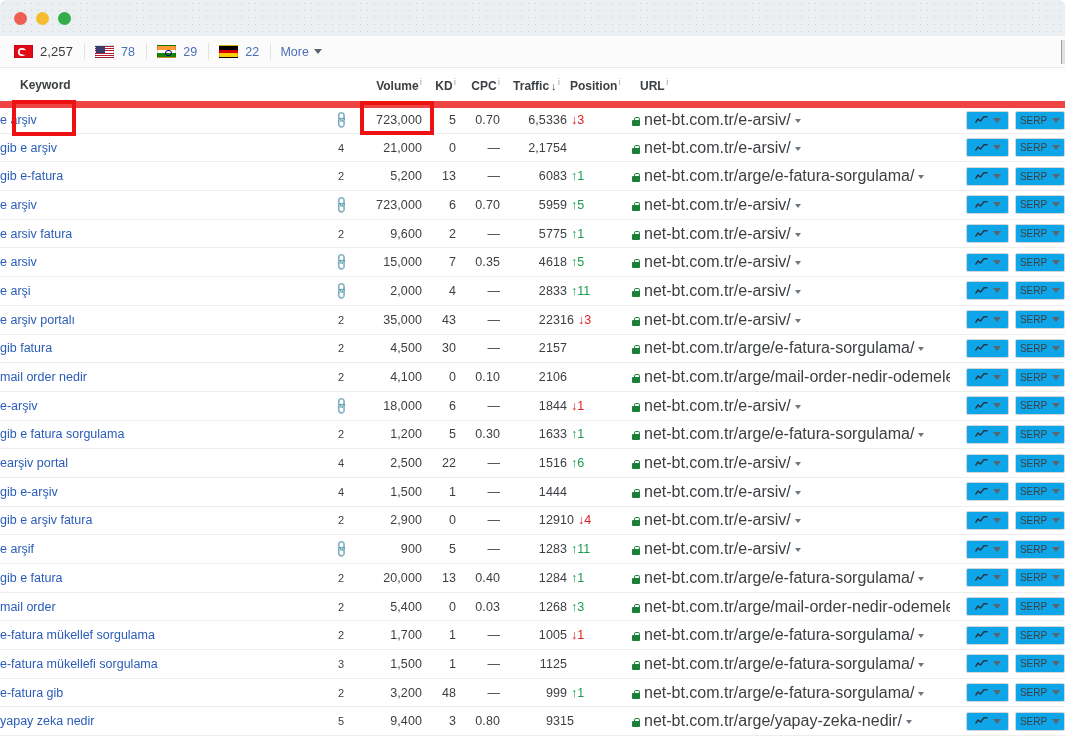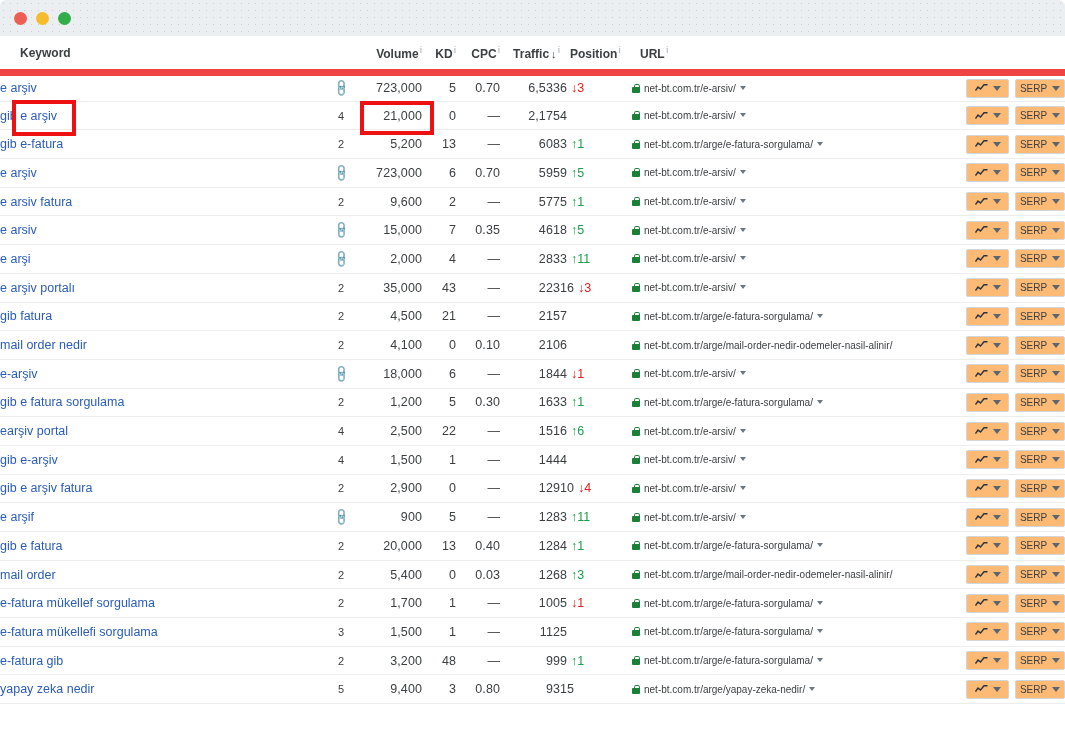--- a/index.html
+++ b/index.html
@@ -234,21 +234,21 @@
   .cell-pos {
     padding-left: 10px;
     color: #3d4043;
   }
   .pos-val { margin-right: 4px; }
   .delta-up   { color: #1a9e4b; }
   .delta-down { color: #e02020; }
   .cell-url {
     padding-left: 8px;
     color: #2a5cb8;
-    font-size: 10px;
+    font-size: 16px;
   }
   .lock {
     display: inline-block;
     width: 8px; height: 9px;
     position: relative;
     margin-right: 4px;
     vertical-align: -1px;
   }
   .lock::after {
     content:"";
@@ -281,21 +281,21 @@
     padding-right: 8px;
   }
   .btn {
     display: inline-flex;
     align-items: center;
     justify-content: center;
     gap: 5px;
     height: 19px;
     border: 1px solid #d3d6d9;
     border-radius: 2px;
-    background: #fdba74;
+    background: #0ea5e9;
     font-size: 10px;
     color: #3d4043;
     cursor: pointer;
     vertical-align: middle;
   }
   .btn-chart { width: 43px; }
   .btn-serp  { width: 50px; margin-left: 6px; }
   .spark {
     display: inline-block;
     width: 13px; height: 8px;
@@ -318,20 +318,43 @@
 <div id="app">
 
   <div class="chrome-bar">
     <div class="dots">
       <span class="dot red"></span>
       <span class="dot yellow"></span>
       <span class="dot green"></span>
     </div>
   </div>
 
+  <div class="filter-bar">
+    <div class="flag-group">
+      <span class="flag tr"></span>
+      <span class="flag-count primary">2,257</span>
+    </div>
+    <div class="flag-group">
+      <span class="flag us"></span>
+      <span class="flag-count">78</span>
+    </div>
+    <div class="flag-group">
+      <span class="flag in"></span>
+      <span class="flag-count">29</span>
+    </div>
+    <div class="flag-group">
+      <span class="flag de"></span>
+      <span class="flag-count">22</span>
+    </div>
+    <div class="more-btn">
+      <span>More</span>
+      <span class="caret-down"></span>
+    </div>
+    <div class="edge-tab"></div>
+  </div>
 
   <table class="kw">
     <colgroup>
       <col class="c-kw">
         <col class="c-sf">
         <col class="c-vol">
         <col class="c-kd">
       <col class="c-cpc">
         <col class="c-tr">
         <col class="c-pos">
@@ -515,21 +538,21 @@
               <span class="caret-down"></span>
             </span><span class="btn btn-serp">
               <span>SERP</span>
               <span class="caret-down"></span>
             </span></td>
         </tr>
         <tr>
           <td class="cell-kw"><a href="#">gib fatura</a></td>
           <td class="cell-sf"><span>2</span></td>
           <td class="cell-num">4,500</td>
-          <td class="cell-num">21</td>
+          <td class="cell-num">30</td>
           <td class="cell-num">—</td>
           <td class="cell-num">215</td>
           <td class="cell-pos"><span class="pos-val">7</span></td>
           <td class="cell-url"><span class="lock"></span><span>net-bt.com.tr/arge/e-fatura-sorgulama/</span><span class="url-caret"></span></td>
           <td class="cell-actions"><span class="btn btn-chart">
               <svg class="spark" viewBox="0 0 13 8">
                 <polyline points="0.5,6.5 3,3 5.5,5 9,0.8 12.5,0.8" fill="none" stroke="#2a3440" stroke-width="1.4"></polyline>
               </svg>
               <span class="caret-down"></span>
             </span><span class="btn btn-serp">

